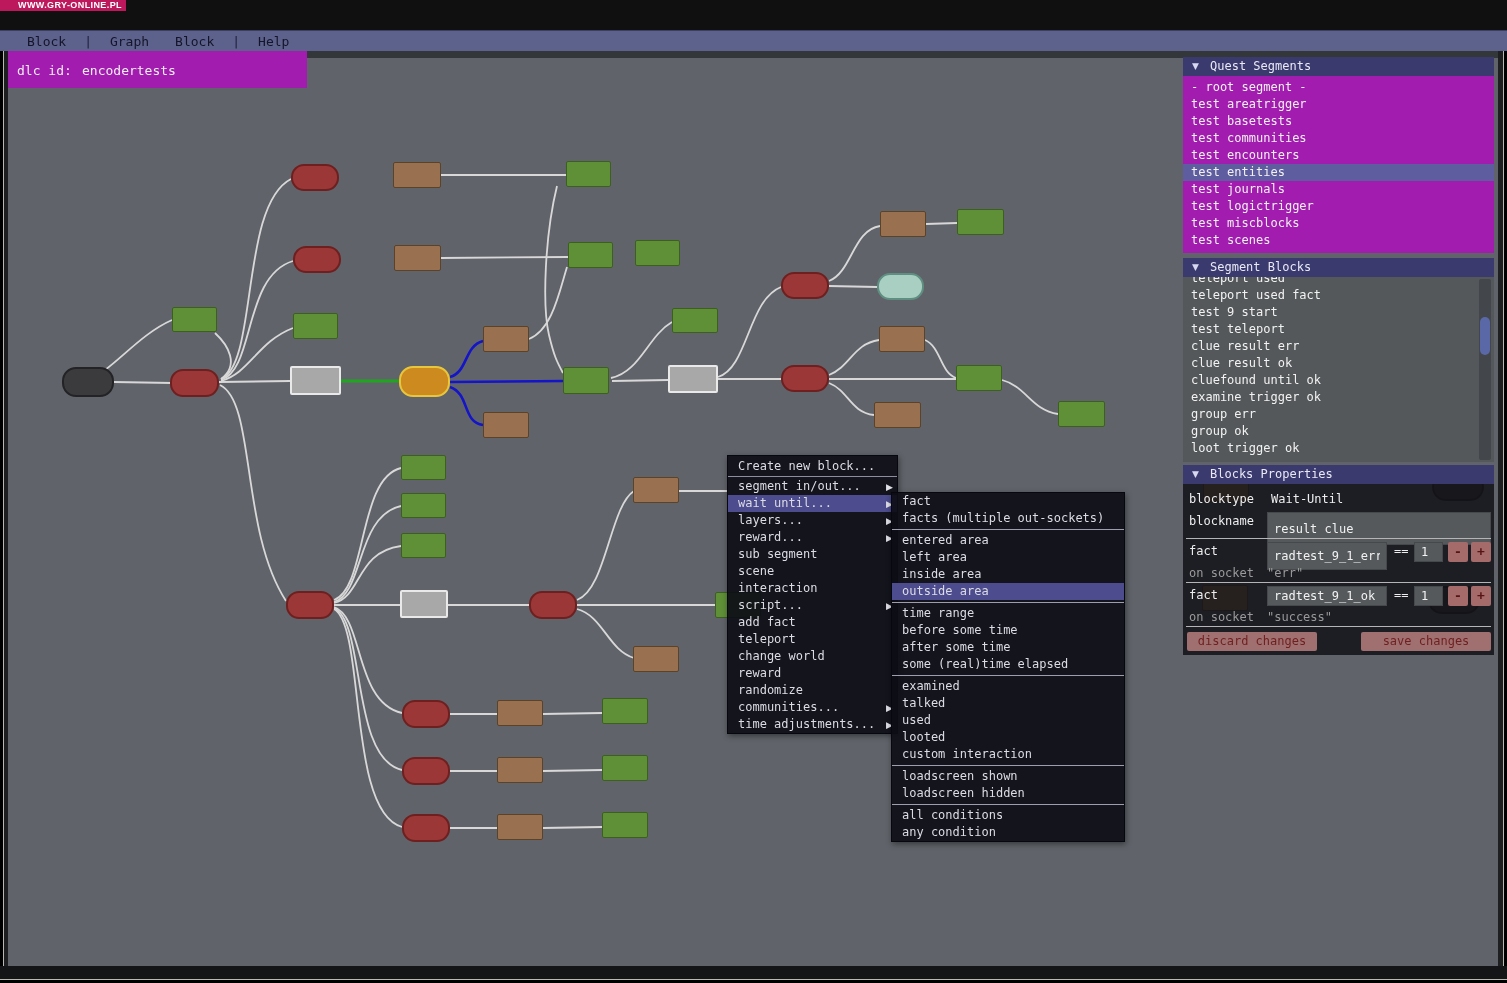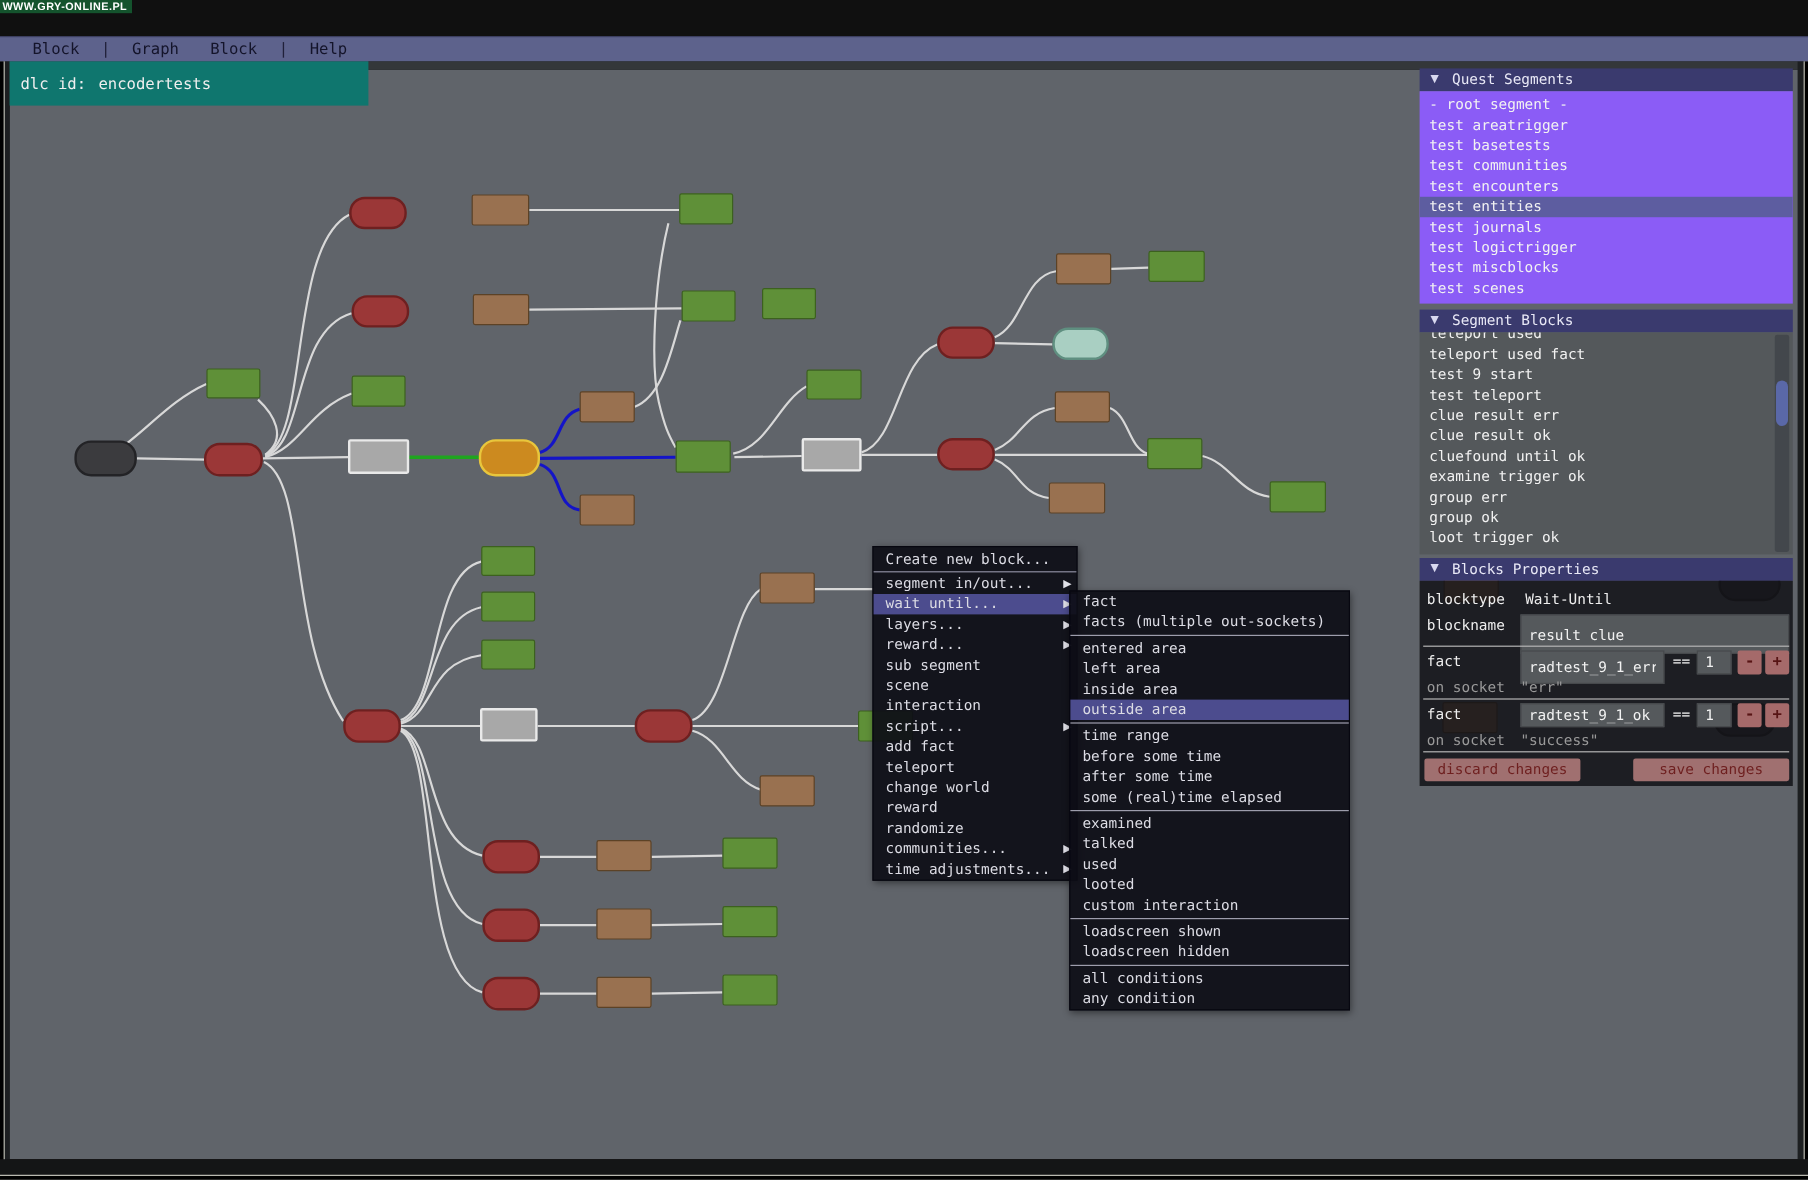--- a/index.html
+++ b/index.html
@@ -23,23 +23,23 @@
     border-radius:0 0 4px 4px;background:linear-gradient(#6b6e72,#3a3d41 45%,#26282b);
     box-shadow:inset 0 1px 0 rgba(255,255,255,.45);cursor:default;}
   .winbtn.min{left:1399px;width:26px;}
   .winbtn.max{left:1426px;width:26px;}
   .winbtn.close{left:1453px;width:44px;background:linear-gradient(#ef8a71,#c03a22 45%,#8c1d0e);}
   .glyph-min{position:absolute;left:8px;top:9px;width:10px;height:3px;background:#f2f2f2;box-shadow:0 1px 1px #000;}
   .glyph-max{position:absolute;left:8px;top:4px;width:9px;height:7px;border:2px solid #f2f2f2;box-shadow:0 1px 1px #000;}
   .glyph-close{position:absolute;left:0;top:1px;width:100%;text-align:center;
     font-family:"Liberation Sans",sans-serif;font-weight:bold;font-size:12px;color:#fff;text-shadow:0 1px 1px #000;}
 
-  .watermark{position:absolute;left:0;top:0;background:#14532d;color:#fff;
+  .watermark{position:absolute;left:0;top:0;background:#be185d;color:#fff;
     font-family:"Liberation Sans",sans-serif;font-weight:bold;font-size:9px;
-    line-height:10px;padding:0 4px 1px 2px;letter-spacing:.4px;z-index:60;text-align:right;}
+    line-height:10px;padding:0 4px 1px 18px;letter-spacing:.4px;z-index:60;text-align:right;}
 
   .menubar{position:absolute;left:0;top:30px;width:1507px;height:21px;background:var(--menubar);
     display:flex;align-items:center;padding-left:14px;box-sizing:border-box;
     border-top:1px solid #3c3f60;font-size:13px;color:#14142a;z-index:40;}
   .menubar .mitem{padding:0 13px;white-space:pre;cursor:default;}
   .menubar .mitem.divider{padding:0 5px;color:#20203a;}
 
   .substrip{position:absolute;left:0;top:51px;width:1507px;height:7px;background:#34373a;}
 
   .frame-left{position:absolute;left:0;top:51px;width:8px;height:925px;background:#1d1f21;
@@ -59,21 +59,21 @@
   .node{position:absolute;box-sizing:border-box;border:2px solid;border-radius:3px;cursor:pointer;}
   .node.kind-entry {background:var(--node_entry); border-color:var(--node_entry_border); border-radius:14px;}
   .node.kind-red   {background:var(--node_red);   border-color:var(--node_red_border);   border-radius:13px;}
   .node.kind-orange{background:var(--node_orange);border-color:var(--node_orange_border);border-radius:14px;}
   .node.kind-teal  {background:var(--node_teal);  border-color:var(--node_teal_border);  border-radius:13px;}
   .node.kind-green {background:var(--node_green); border-color:var(--node_green_border); border-width:1.5px;border-radius:2px;}
   .node.kind-brown {background:var(--node_brown); border-color:var(--node_brown_border);border-width:1.5px;border-radius:2px;}
   .node.kind-gray  {background:var(--node_gray);  border-color:var(--node_gray_border); border-radius:2px;}
 
   
-  .dlcbar{position:absolute;left:8px;top:51px;width:299px;height:37px;background:#0f766e;
+  .dlcbar{position:absolute;left:8px;top:51px;width:299px;height:37px;background:#a21caf;
     color:#efefef;font-size:13px;z-index:30;}
   .dlcbar .lbl{position:absolute;left:9px;top:12px;}
   .dlcbar .val{position:absolute;left:74px;top:12px;}
 
   
   .menu{position:absolute;background:var(--menu_bg);border:1px solid #070710;
     color:#dcdce4;font-size:12px;z-index:50;box-shadow:1px 2px 6px rgba(0,0,0,.45);}
   .menu .mtitle{height:20px;line-height:21px;padding:0 10px;white-space:nowrap;cursor:default;}
   .menu .title-sep{height:1px;background:#8d8da0;margin:0 0 1px 0;}
   .menu .item{position:relative;height:17px;line-height:17px;padding:0 18px 0 10px;white-space:nowrap;cursor:pointer;}
@@ -87,21 +87,21 @@
 
   
   .panel{position:absolute;left:1183px;width:311px;z-index:45;font-size:12px;}
   .phead{height:19px;line-height:19px;background:var(--header);color:#e8e8f6;position:relative;}
   .phead .tri{position:absolute;left:9px;top:0;font-size:9px;color:#d8d8f0;font-family:"DejaVu Sans",sans-serif;}
   .phead .ptitle{position:absolute;left:27px;top:0;white-space:nowrap;}
   .plist{position:relative;color:#f2f2f2;overflow:hidden;}
   .plist .item{height:17px;line-height:17px;padding-left:8px;white-space:nowrap;cursor:pointer;}
   .plist .item.selected{background:var(--selection);}
   #quest-segments{top:57px;}
-  #quest-segments .plist{background:#8b5cf6;height:177px;padding-top:3px;box-sizing:border-box;}
+  #quest-segments .plist{background:#a21caf;height:177px;padding-top:3px;box-sizing:border-box;}
   #segment-blocks{top:258px;}
   #segment-blocks .plist{background:#54585b;height:185px;}
   #segment-blocks .plist .item:first-child{margin-top:-7px;}
   .vscroll-track{position:absolute;right:3px;top:2px;bottom:2px;width:12px;background:#43474c;border-radius:2px;}
   .vscroll-thumb{position:absolute;right:1px;top:38px;width:10px;height:38px;background:#5a68a8;border-radius:5px;cursor:pointer;}
 
   #block-props{top:465px;}
   #block-props .pbody{position:relative;background:rgba(18,18,22,.85);height:171px;color:#eee;}
   .prop-label{position:absolute;white-space:nowrap;}
   .dim{color:#9a9a9a;}

